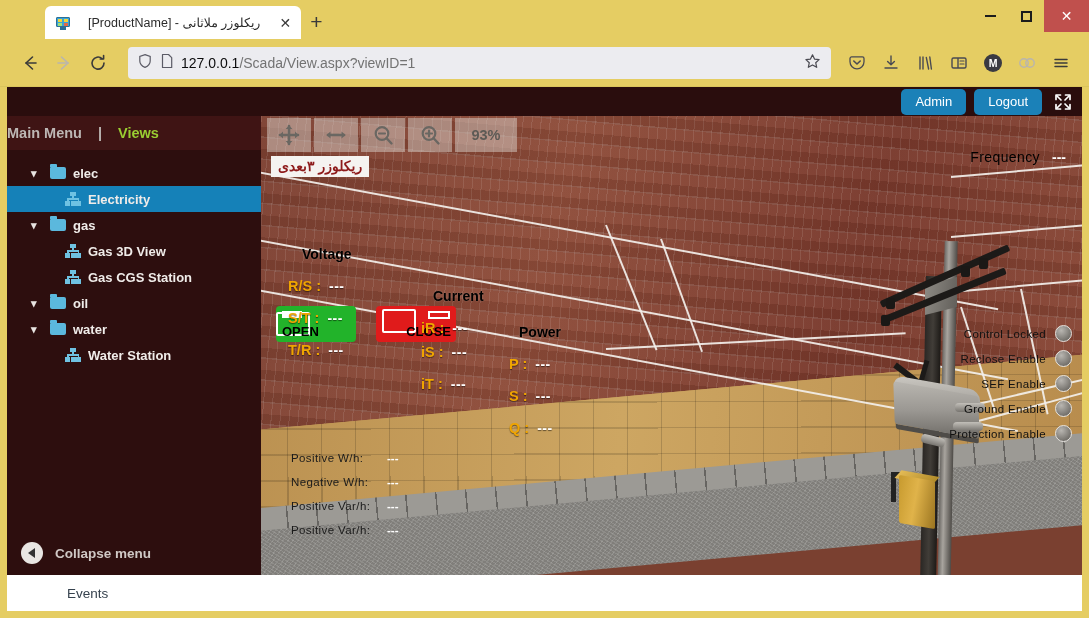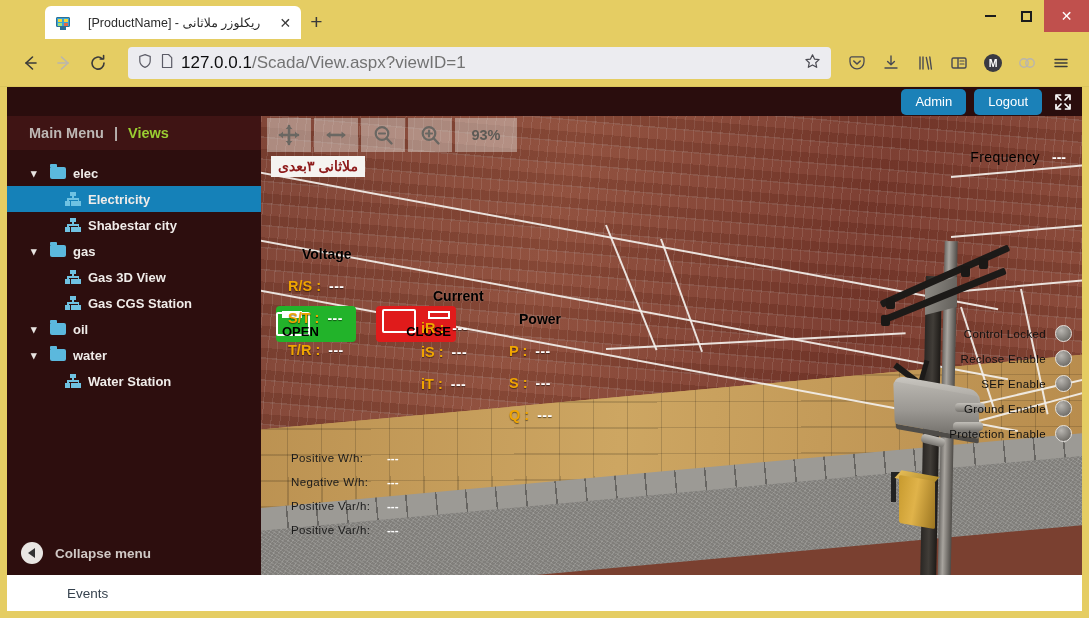--- a/index.html
+++ b/index.html
@@ -103,21 +103,21 @@
     background: #ececf0;
     border-radius: 4px;
     display: flex; align-items: center;
     padding: 0 10px 0 9px;
     gap: 7px;
     margin: 0 8px 0 12px;
     cursor: text;
   }
   .url-text {
     flex: 1 1 auto;
-    font-size: 17px; color: #0c0c0d;
+    font-size: 14px; color: #0c0c0d;
     white-space: nowrap; overflow: hidden;
   }
   .url-text .dim { color: #737373; }
   .toolicons { display: flex; align-items: center; gap: 2px; }
 
   
   .app {
     flex: 1 1 auto;
     margin: 0 7px 7px 7px;
     display: flex; flex-direction: column;
@@ -147,21 +147,21 @@
   .sidebar {
     width: 254px; flex: 0 0 254px;
     background: #2d0e0e;
     display: flex; flex-direction: column;
     position: relative;
   }
   .sb-head {
     height: 34px; flex: 0 0 34px;
     background: #3f1414;
     display: flex; align-items: center;
-    gap: 10px; padding-left: 22px;
+    gap: 16px; 
     font-size: 14.5px; font-weight: bold;
   }
   .sb-head .mm { color: #bdb7b4; cursor: pointer; }
   .sb-head .sep { color: #bdb7b4; }
   .sb-head .views { color: #9acd32; cursor: pointer; }
   .sb-tree { flex: 1 1 auto; padding-top: 10px; overflow: hidden; }
   .tree-row {
     height: 26px;
     display: flex; align-items: center;
     gap: 7px; cursor: pointer;
@@ -619,33 +619,20 @@
                 <i class="t"></i>
                 <i class="v"></i>
                 <i class="h"></i>
                 <i class="l1"></i>
                 <i class="l3"></i>
                 <i class="b1"></i>
                 <i class="b2"></i>
                 <i class="b3"></i>
               </span>
             <span>Electricity</span>
-          </div>
-          <div class="tree-row leaf">
-            <span class="ic-node">
-                <i class="t"></i>
-                <i class="v"></i>
-                <i class="h"></i>
-                <i class="l1"></i>
-                <i class="l3"></i>
-                <i class="b1"></i>
-                <i class="b2"></i>
-                <i class="b3"></i>
-              </span>
-            <span>Shabestar city</span>
           </div>
           <div class="tree-row folder">
             <span class="chev">▾</span>
             <span class="ic-folder"></span>
             <span>gas</span>
           </div>
           <div class="tree-row leaf">
             <span class="ic-node">
                 <i class="t"></i>
                 <i class="v"></i>
@@ -769,21 +756,21 @@
           <div class="tb-btn">
             <svg width="23" height="23" viewBox="0 0 23 23">
               <circle cx="10" cy="9.5" r="6.3" stroke="#6a6762" stroke-width="2.2" fill="none"></circle>
               <path d="M14.6 14.3 L19.5 19.5" stroke="#6a6762" stroke-width="2.4" stroke-linecap="round"></path>
               <path d="M7 9.5 H13 M10 6.5 V12.5" stroke="#6a6762" stroke-width="2.1" stroke-linecap="round"></path>
             </svg>
           </div>
           <div class="tb-zoom">93%</div>
         </div>
 
-        <div class="ov view-label">ملاثانی ۳بعدی</div>
+        <div class="ov view-label">ریکلوزر ۳بعدی</div>
 
         <div class="ov sw-open">
           <span class="tick"></span>
           <span class="lbl">OPEN</span>
           <span class="box"></span>
         </div>
         <div class="ov sw-close">
           <span class="box"></span>
           <span class="tick"></span>
           <span class="lbl">CLOSE</span>
@@ -820,21 +807,21 @@
             <span class="k">iS :</span>
             <span class="v">---</span>
           </div>
           <div class="meas" style="margin-top:16px;">
             <span class="k">iT :</span>
             <span class="v">---</span>
           </div>
         </div>
 
         <div class="ov" style="left:248px; top:195px;">
-          <div class="grp-title" style="margin-left:10px;">Power</div>
+          <div class="grp-title" style="margin-left:10px;margin-top:13px;">Power</div>
           <div class="meas" style="margin-top:16px;">
             <span class="k">P :</span>
             <span class="v">---</span>
           </div>
           <div class="meas" style="margin-top:16px;">
             <span class="k">S :</span>
             <span class="v">---</span>
           </div>
           <div class="meas" style="margin-top:16px;">
             <span class="k">Q :</span>

